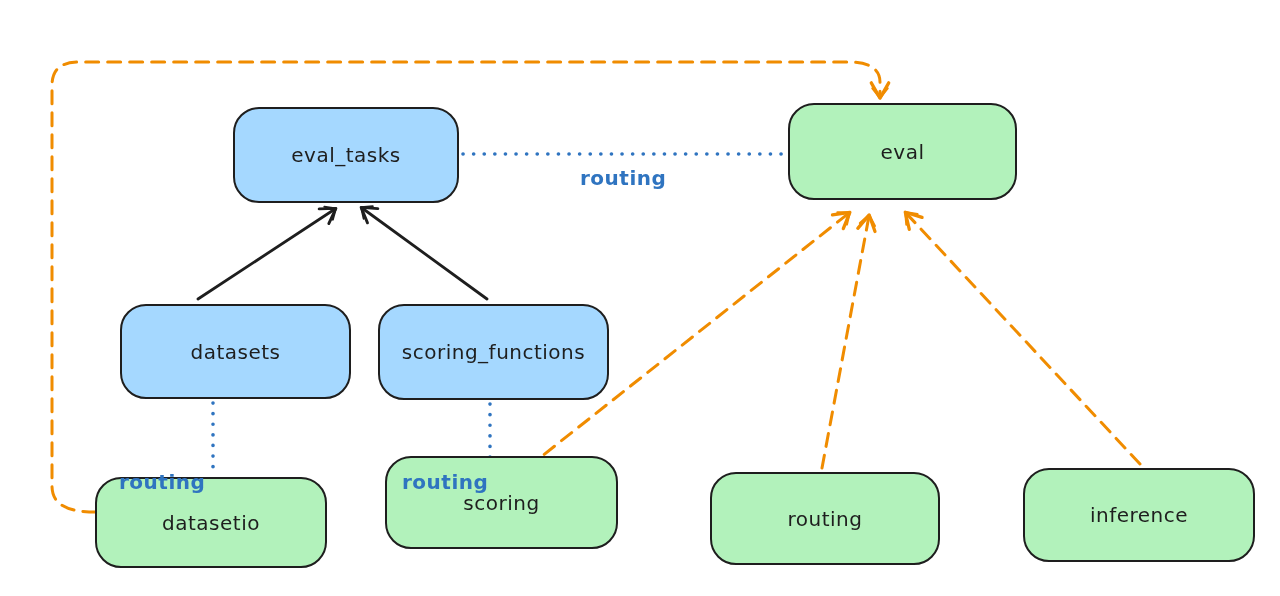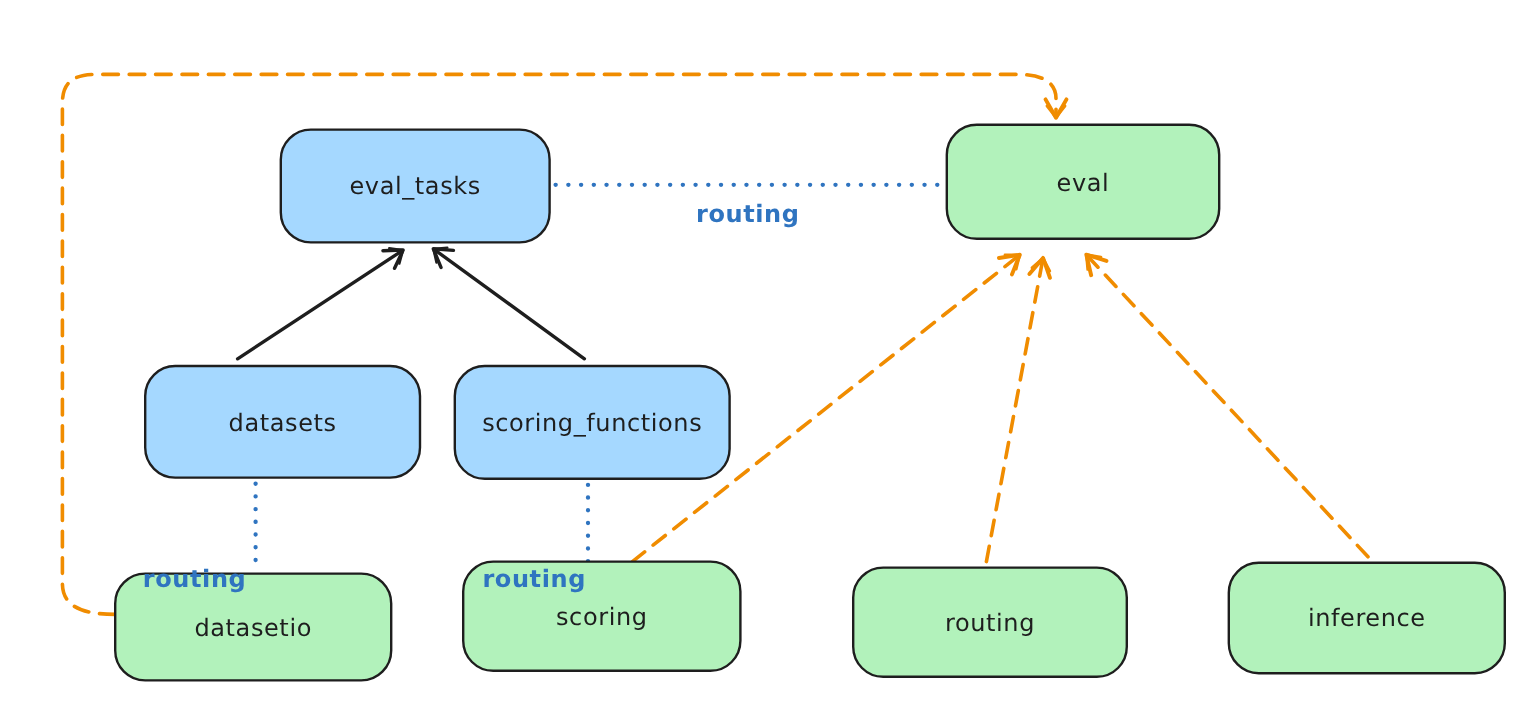--- a/index.html
+++ b/index.html
@@ -84,21 +84,21 @@
   </div>
 
   <div class="node green" style="left:95px; top:477px; width:232px; height:91px;">
     <span>datasetio</span>
   </div>
 
   <div class="node blue" style="left:378px; top:304px; width:231px; height:96px;">
     <span>scoring_functions</span>
   </div>
 
-  <div class="node green" style="left:385px; top:467px; width:233px; height:93px;">
+  <div class="node green" style="left:385px; top:456px; width:233px; height:93px;">
     <span>scoring</span>
   </div>
 
   <div class="node green" style="left:710px; top:472px; width:230px; height:93px;">
     <span>routing</span>
   </div>
 
   <div class="node green" style="left:1023px; top:468px; width:232px; height:94px;">
     <span>inference</span>
   </div>

